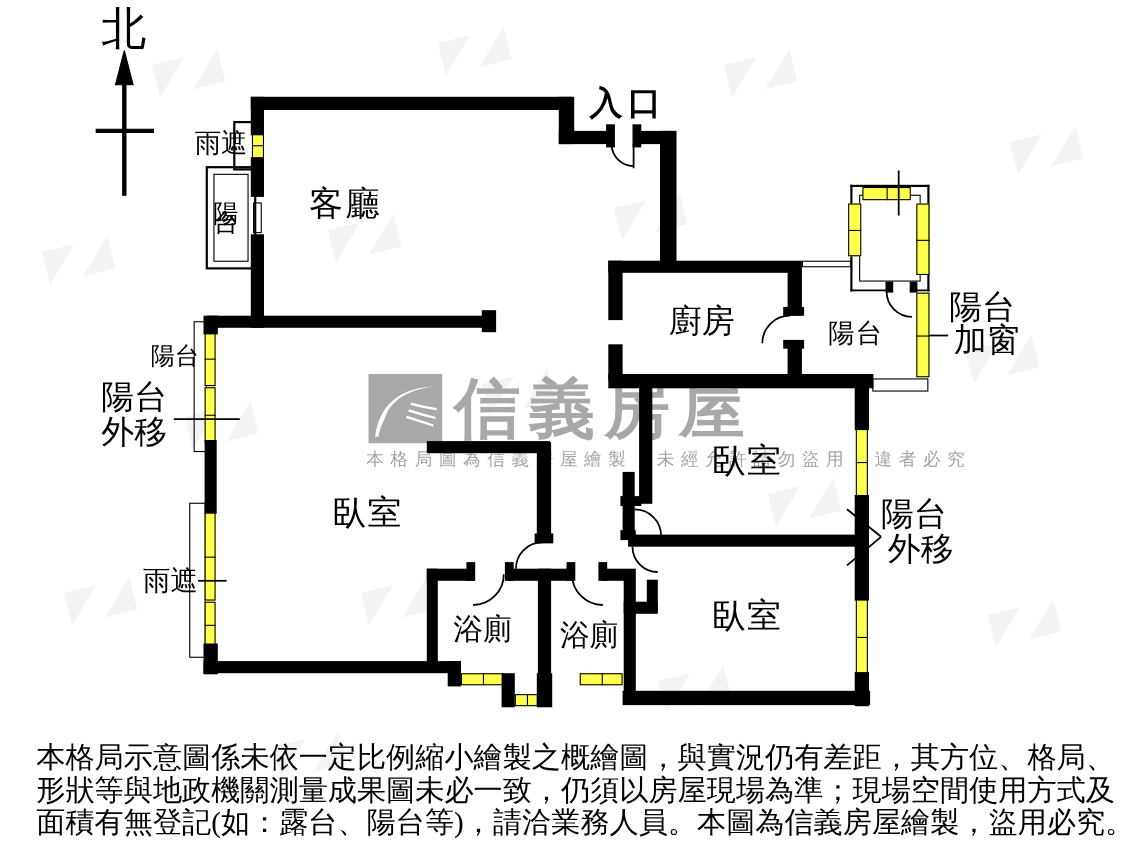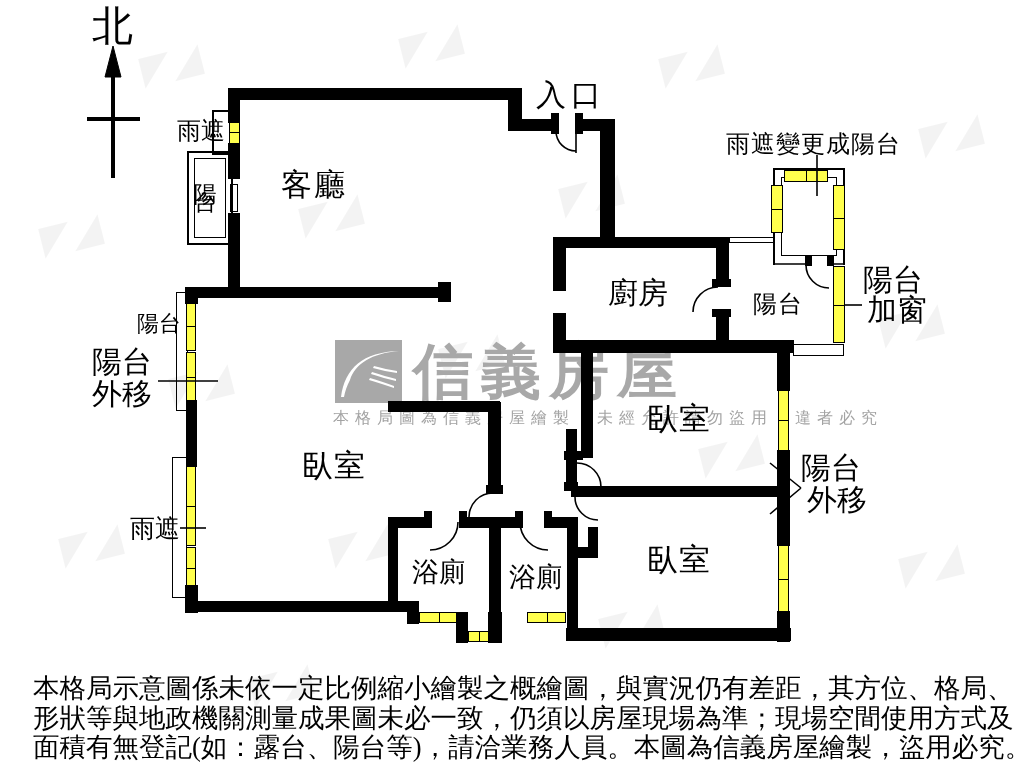--- a/index.html
+++ b/index.html
@@ -189,27 +189,26 @@
     </g>
     <g fill="#fff" stroke="none">
       <path d="M341,397 C345,368 363,352 399,351 C372,353 355,364 350,380 C347,386 345,391 344,397 Z"></path>
       <path d="M374,366 C382,368 390,370 397,371 L397,373 C389,372 381,370 373,368 Z"></path>
       <path d="M372,372 C381,375 389,377 396,379 L396,381 C388,379 380,377 371,374 Z"></path>
       <path d="M370,378 C379,381 387,383 394,386 L394,388 C386,385 378,383 369,380 Z"></path>
     </g>
   </svg>
 
   <div class="lbl" style="left:92px;top:4px;font-size:41px;">北</div>
-  <div class="lbl" style="left:536px;top:79px;font-size:30px;letter-spacing:5px;">入口</div>
+  <div class="lbl" style="left:536px;top:79px;font-size:30px;letter-spacing:5px;font-weight:bold;">入口</div>
   <div class="lbl" style="left:281px;top:168px;font-size:31px;font-weight:400;letter-spacing:2px;">客廳</div>
   <div class="lbl" style="left:608px;top:277px;font-size:30px;">廚房</div>
   <div class="lbl" style="left:753px;top:292px;font-size:24px;letter-spacing:1px;">陽台</div>
   <div class="lbl vert" style="left:192px;top:166px;font-size:23px;">陽台</div>
   <div class="lbl" style="left:177px;top:119px;font-size:24px;">雨遮</div>
-  <div class="lbl" style="left:726px;top:132px;font-size:24px;letter-spacing:1px;">雨遮變更成陽台</div>
   <div class="lbl lbl2" style="left:863px;top:264px;font-size:30px;">
     <span>陽台</span>
     <span style="margin-left:4px;font-family:Liberation Mono, monospace;">加窗</span>
   </div>
   <div class="lbl" style="left:137px;top:312px;font-size:22px;">陽台</div>
   <div class="lbl lbl2" style="left:92px;top:346px;font-size:30px;">
     <span>陽台</span>
     <span>外移</span>
   </div>
   <div class="lbl" style="left:130px;top:515px;font-size:25px;">雨遮</div>

